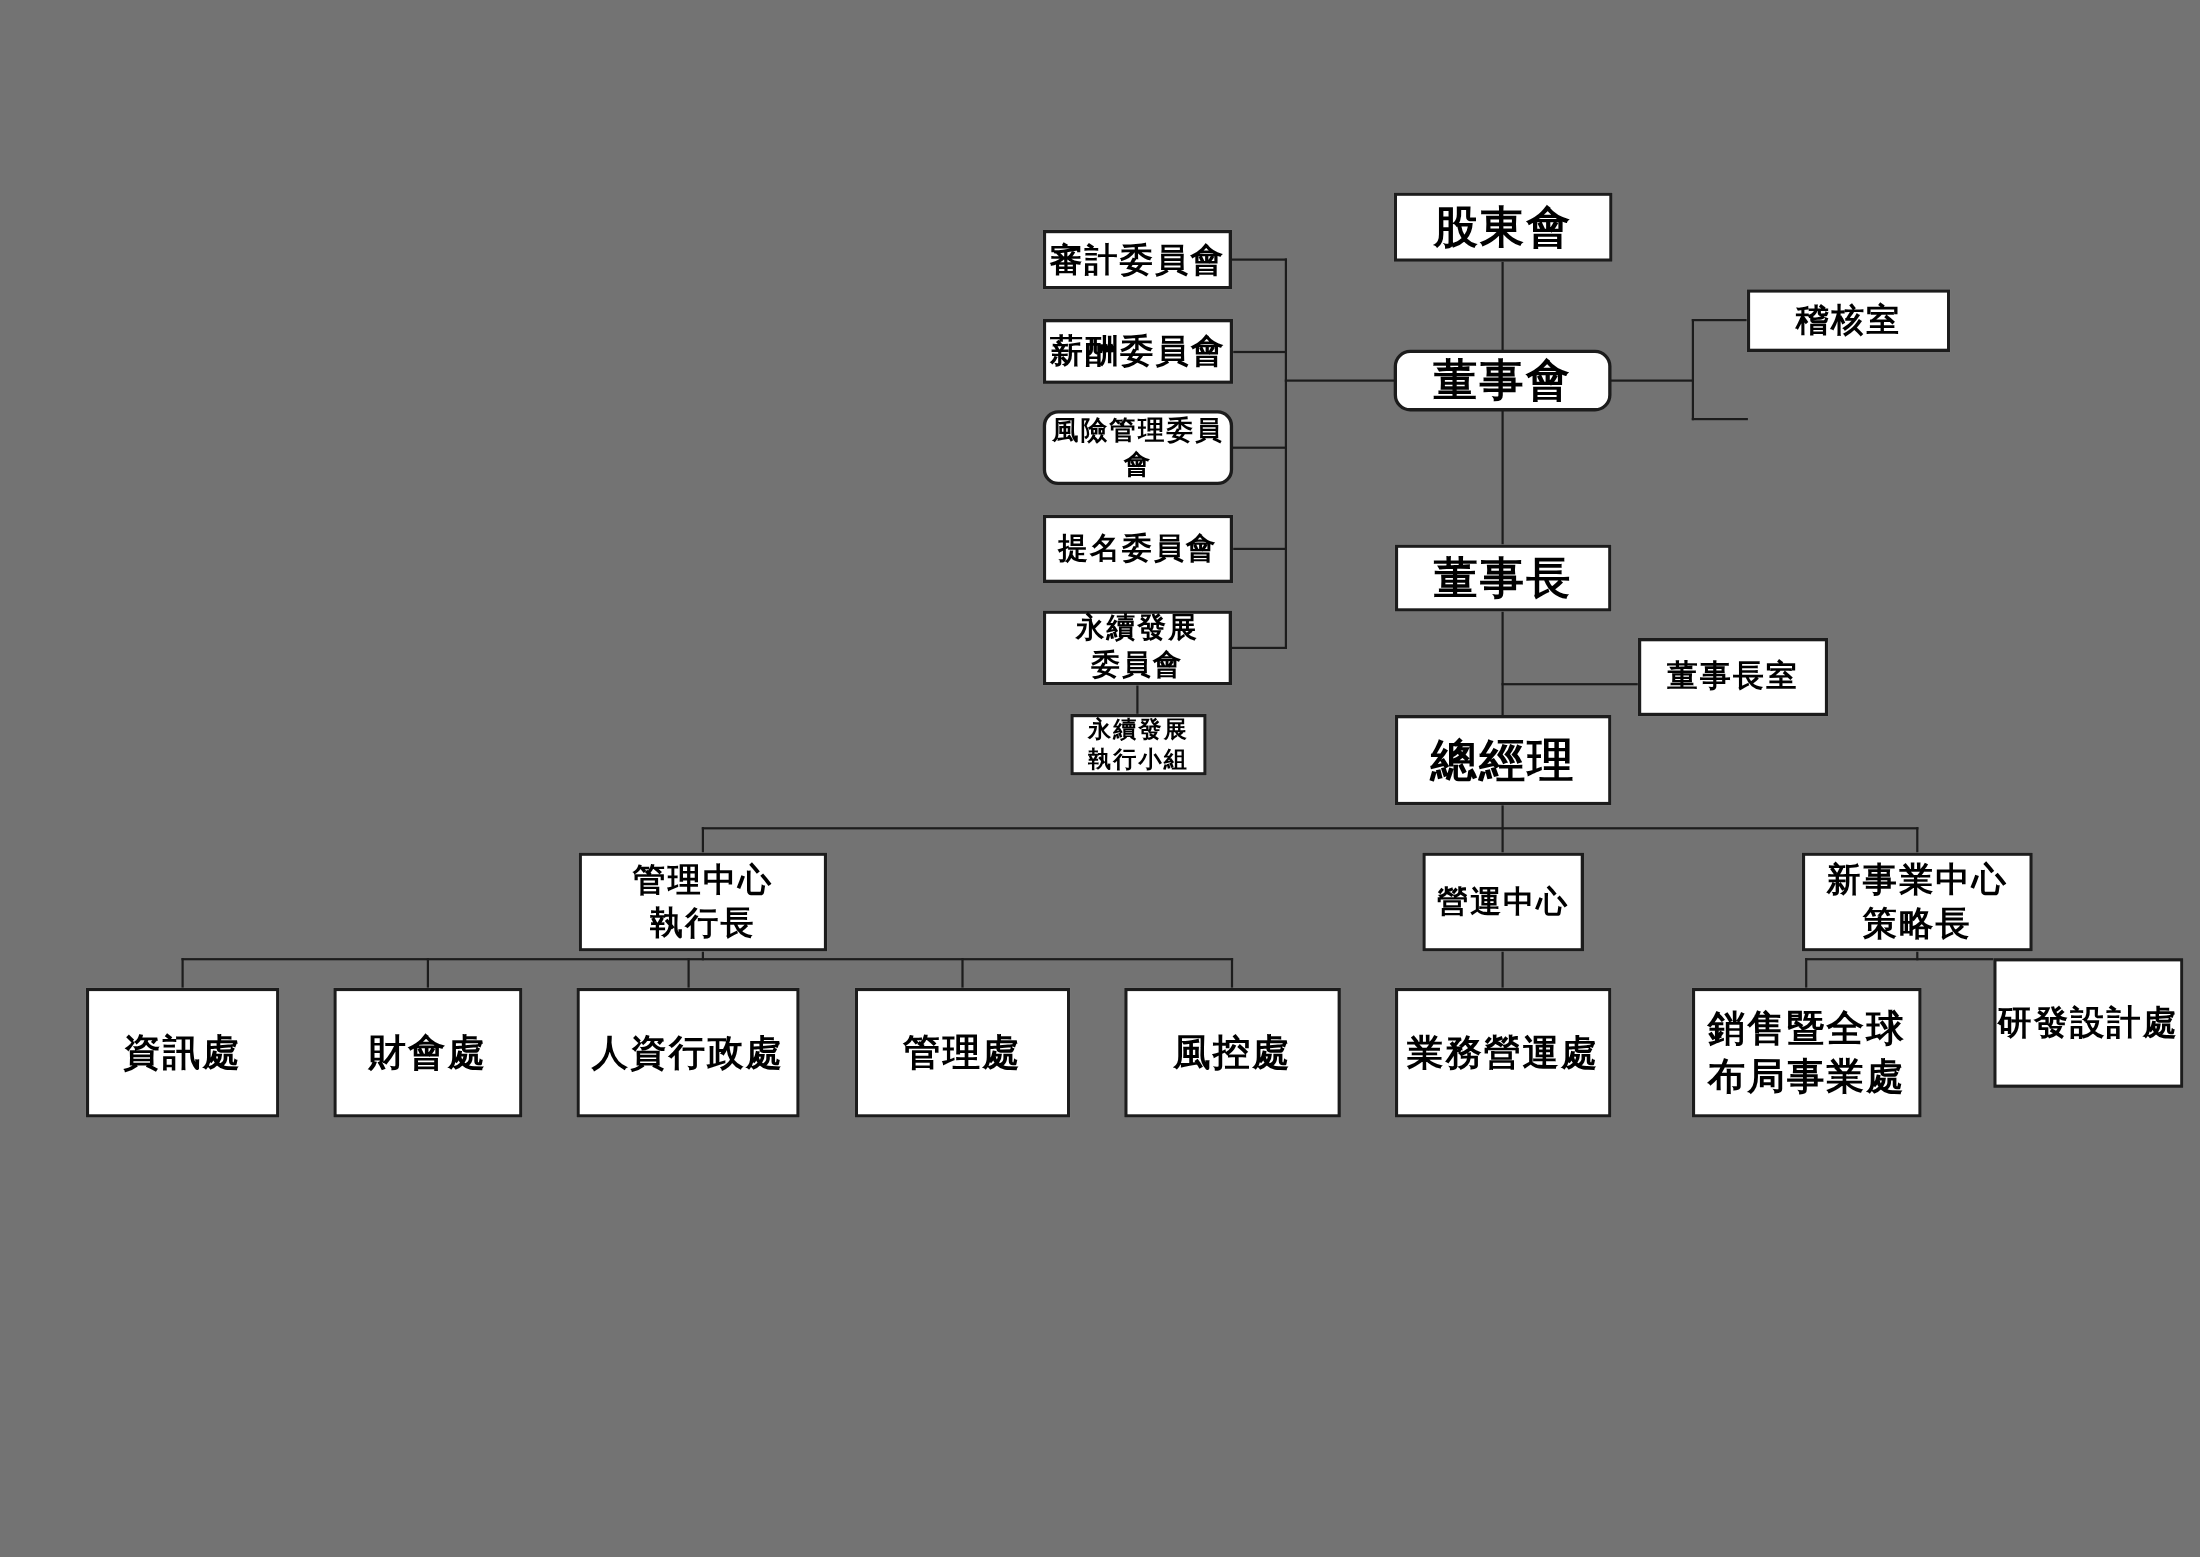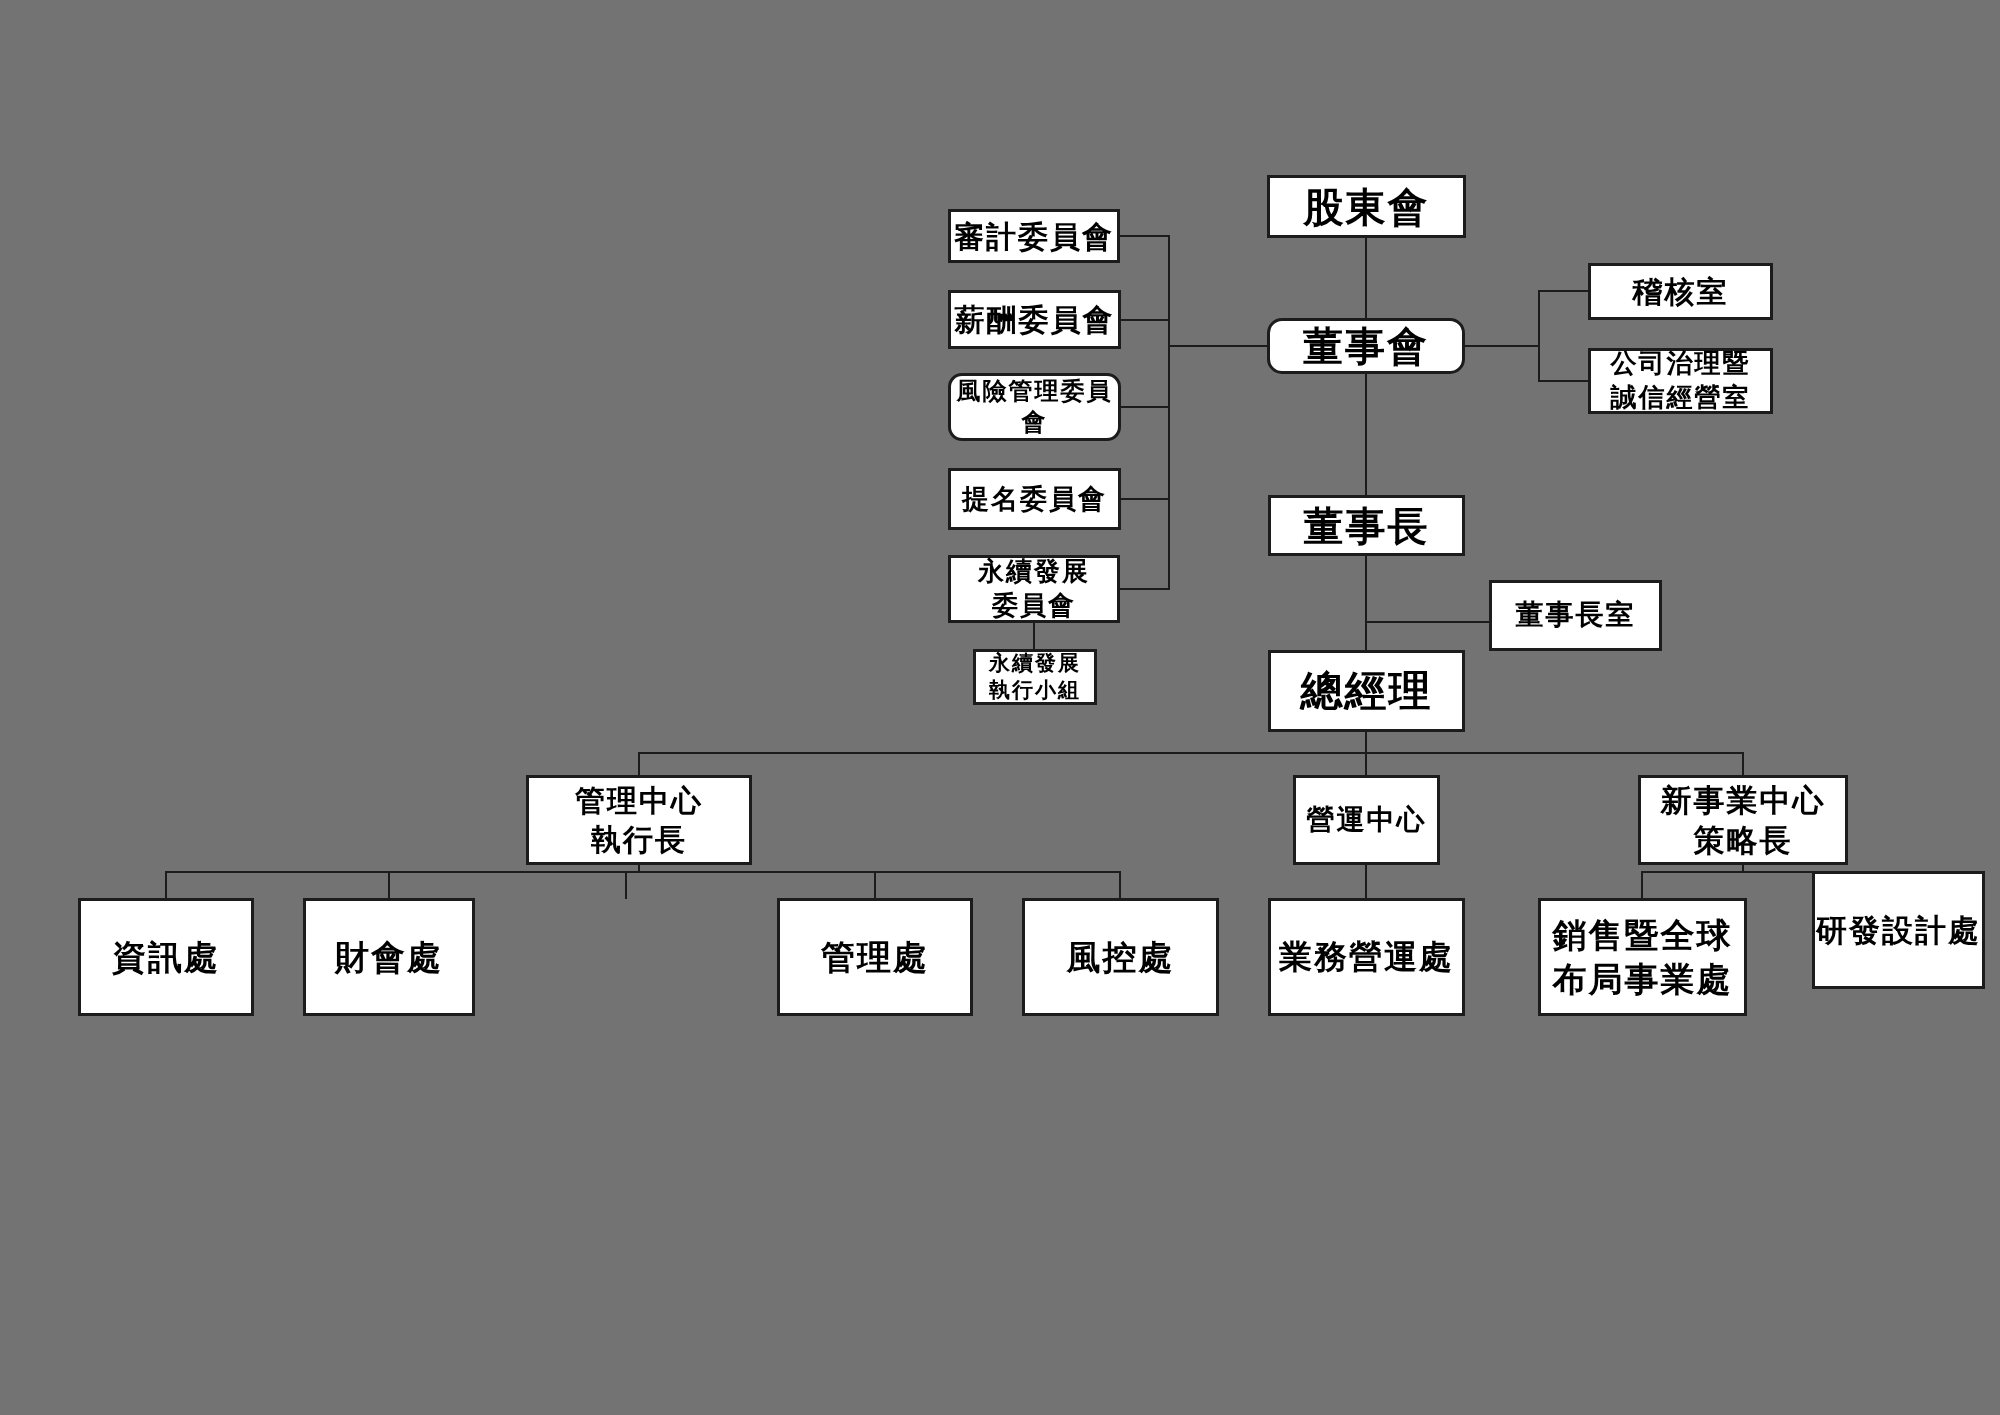--- a/index.html
+++ b/index.html
@@ -70,36 +70,35 @@
     <div class="edge" style="left: 1742px; top: 864px; width: 2px; height: 9px;"></div>
     <div class="edge" style="left: 1641px; top: 871px; width: 219px; height: 2px;"></div>
     <div class="edge" style="left: 1641px; top: 871px; width: 2px; height: 28px;"></div>
     <div class="edge" style="left: 1858px; top: 871px; width: 2px; height: 28px;"></div>
     <div class="node" style="left: 1267px; top: 175px; width: 199px; height: 63px; font-size: 40px;">股東會</div>
     <div class="node" style="left: 1267px; top: 318px; width: 198px; height: 56px; font-size: 40px; border-radius: 15px;">董事會</div>
     <div class="node" style="left: 1268px; top: 495px; width: 197px; height: 61px; font-size: 40px;">董事長</div>
     <div class="node" style="left: 1268px; top: 650px; width: 197px; height: 82px; font-size: 42px;">總經理</div>
     <div class="node" style="left: 1489px; top: 580px; width: 173px; height: 71px; font-size: 28px;">董事長室</div>
     <div class="node" style="left: 1588px; top: 263px; width: 185px; height: 57px; font-size: 30px;">稽核室</div>
-    <div class="node" style="left: 1588px; top: 348px; width: 185px; height: 66px; font-size: 26px;">公司治理暨
-誠信經營室</div>
     <div class="node" style="left: 948px; top: 209px; width: 172px; height: 54px; font-size: 30px;">審計委員會</div>
     <div class="node" style="left: 948px; top: 290px; width: 173px; height: 59px; font-size: 30px;">薪酬委員會</div>
     <div class="node" style="left: 948px; top: 373px; width: 173px; height: 68px; font-size: 24px; border-radius: 14px;">風險管理委員會</div>
     <div class="node" style="left: 948px; top: 468px; width: 173px; height: 62px; font-size: 27px;">提名委員會</div>
     <div class="node" style="left: 948px; top: 555px; width: 172px; height: 68px; font-size: 26px;">永續發展
 委員會</div>
     <div class="node" style="left: 973px; top: 649px; width: 124px; height: 56px; font-size: 21px;">永續發展
 執行小組</div>
     <div class="node" style="left: 526px; top: 775px; width: 226px; height: 90px; font-size: 30px;">管理中心
 執行長</div>
     <div class="node" style="left: 1293px; top: 775px; width: 147px; height: 90px; font-size: 28px;">營運中心</div>
     <div class="node" style="left: 1638px; top: 775px; width: 210px; height: 90px; font-size: 31px;">新事業中心
 策略長</div>
     <div class="node" style="left: 78px; top: 898px; width: 176px; height: 118px; font-size: 34px;">資訊處</div>
     <div class="node" style="left: 303px; top: 898px; width: 172px; height: 118px; font-size: 34px;">財會處</div>
+    <div class="node" style="left: 524px; top: 898px; width: 203px; height: 118px; font-size: 33px;">人資行政處</div>
     <div class="node" style="left: 777px; top: 898px; width: 196px; height: 118px; font-size: 34px;">管理處</div>
     <div class="node" style="left: 1022px; top: 898px; width: 197px; height: 118px; font-size: 34px;">風控處</div>
     <div class="node" style="left: 1268px; top: 898px; width: 197px; height: 118px; font-size: 33px;">業務營運處</div>
     <div class="node" style="left: 1538px; top: 898px; width: 209px; height: 118px; font-size: 34px;">銷售暨全球
 布局事業處</div>
     <div class="node" style="left: 1773px; top: 871px; width: 173px; height: 118px; font-size: 31px; margin-left: 39px;">研發設計處</div>
   </div>
 
 </body></html>

